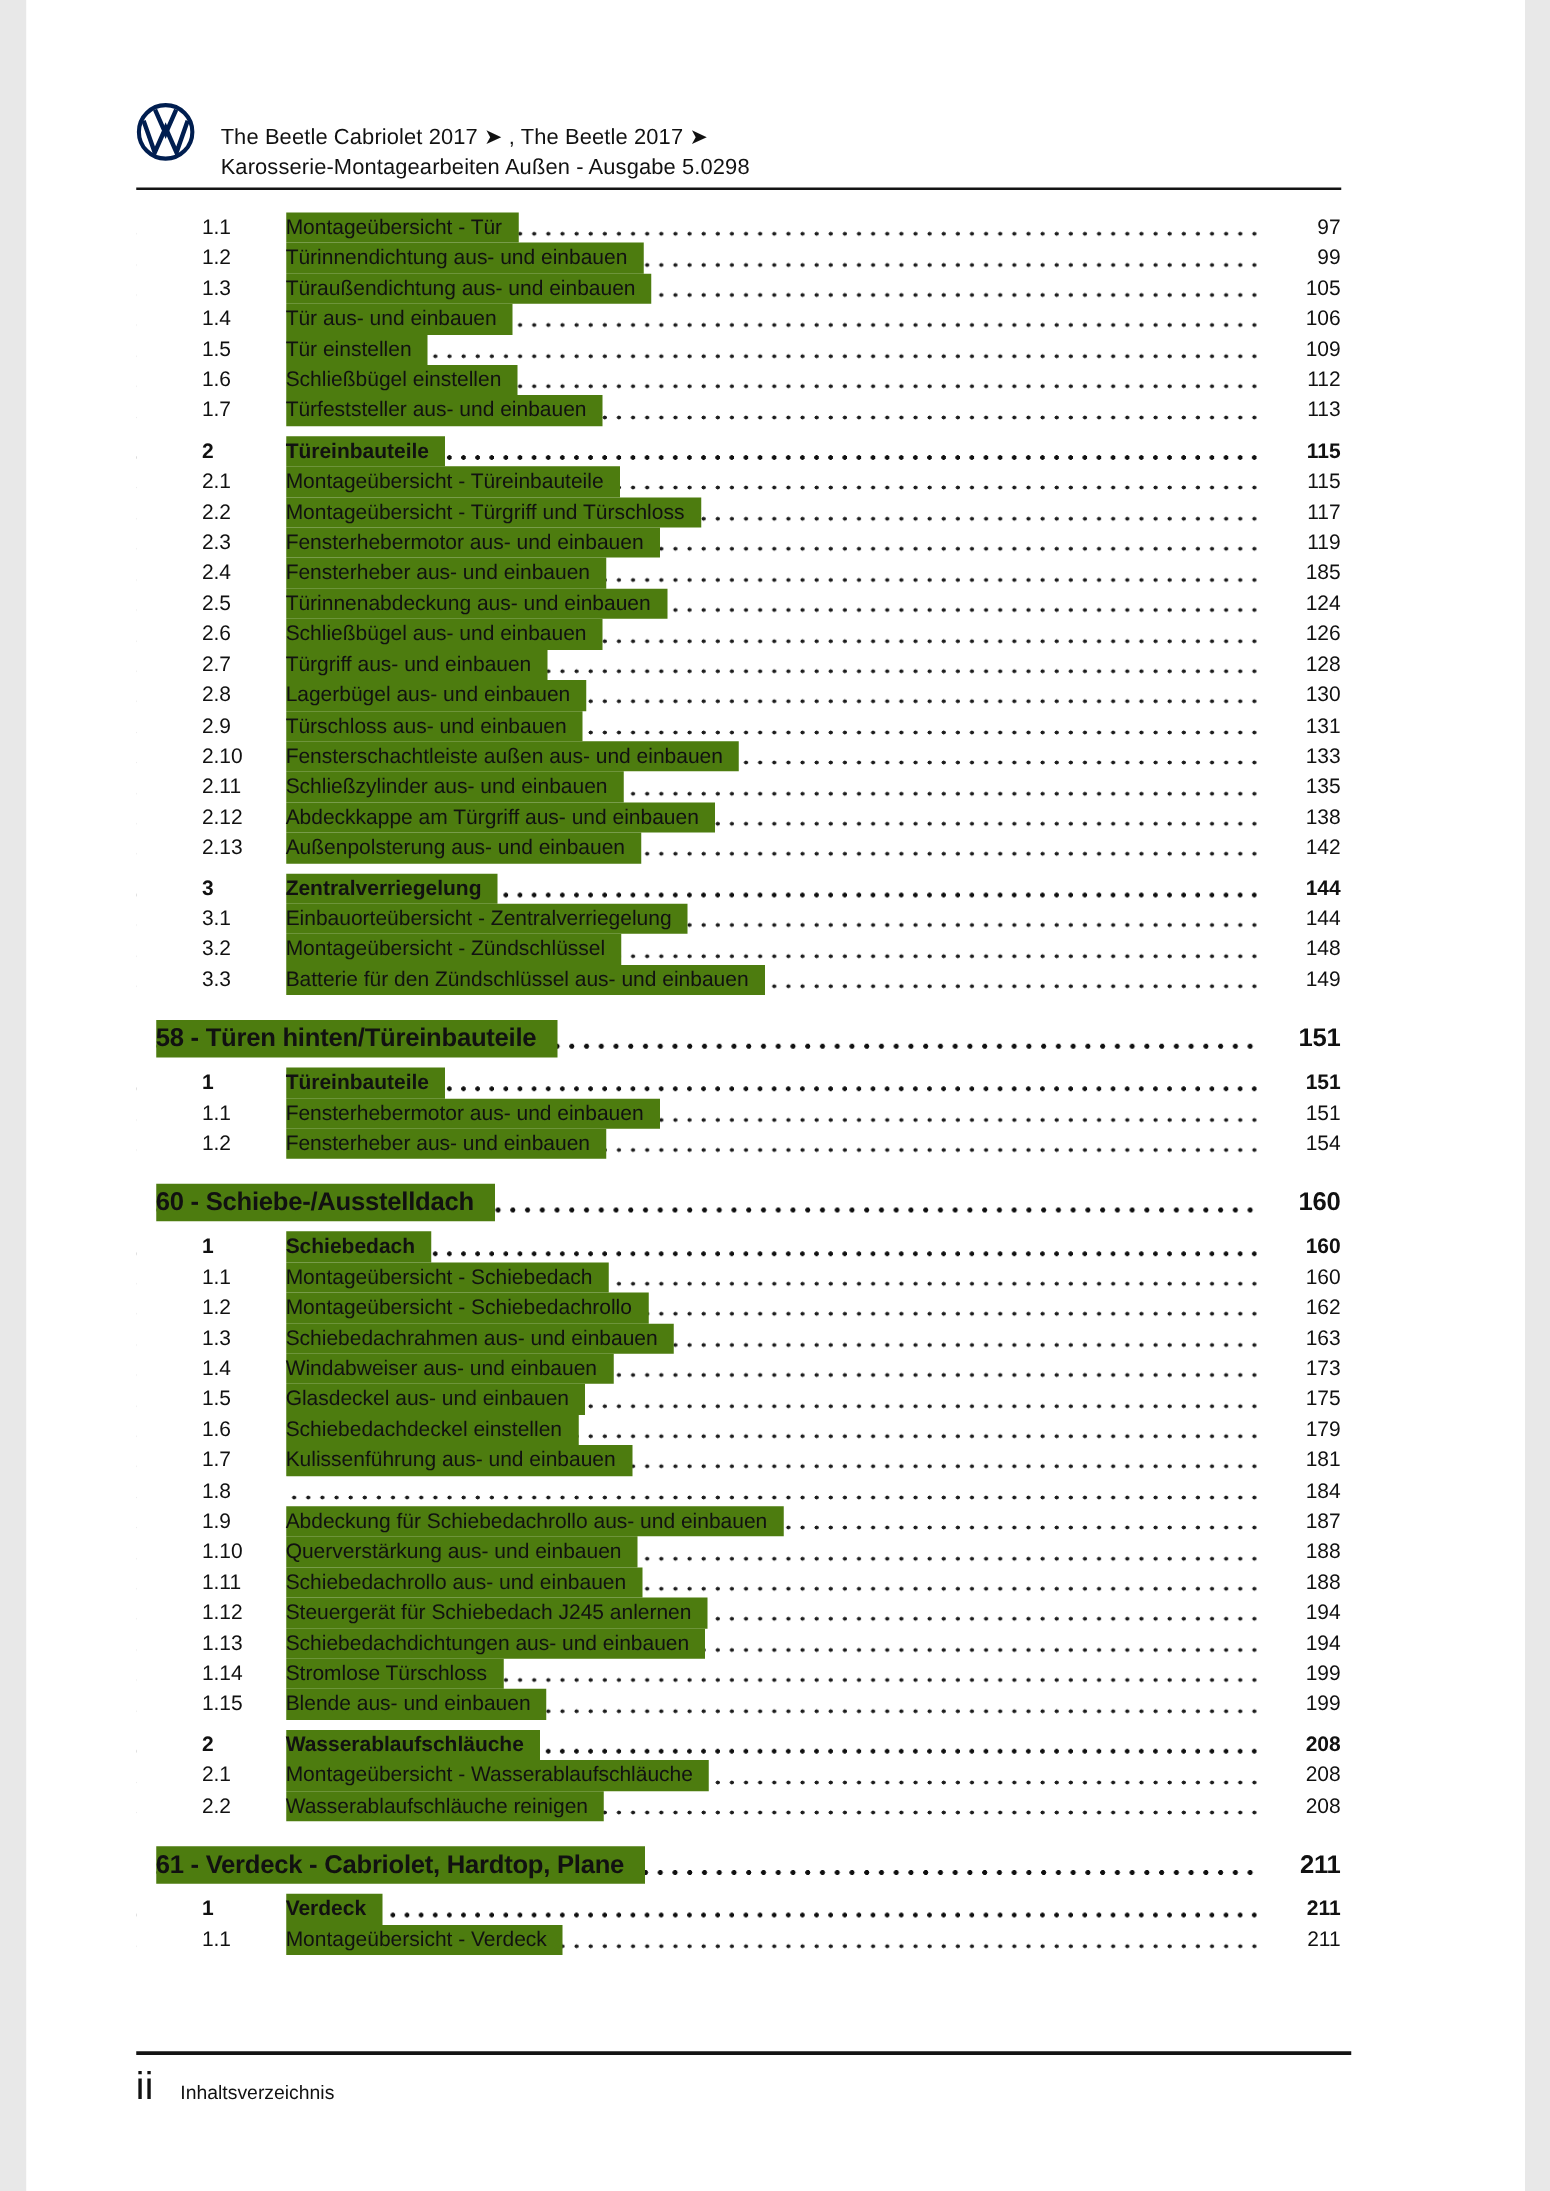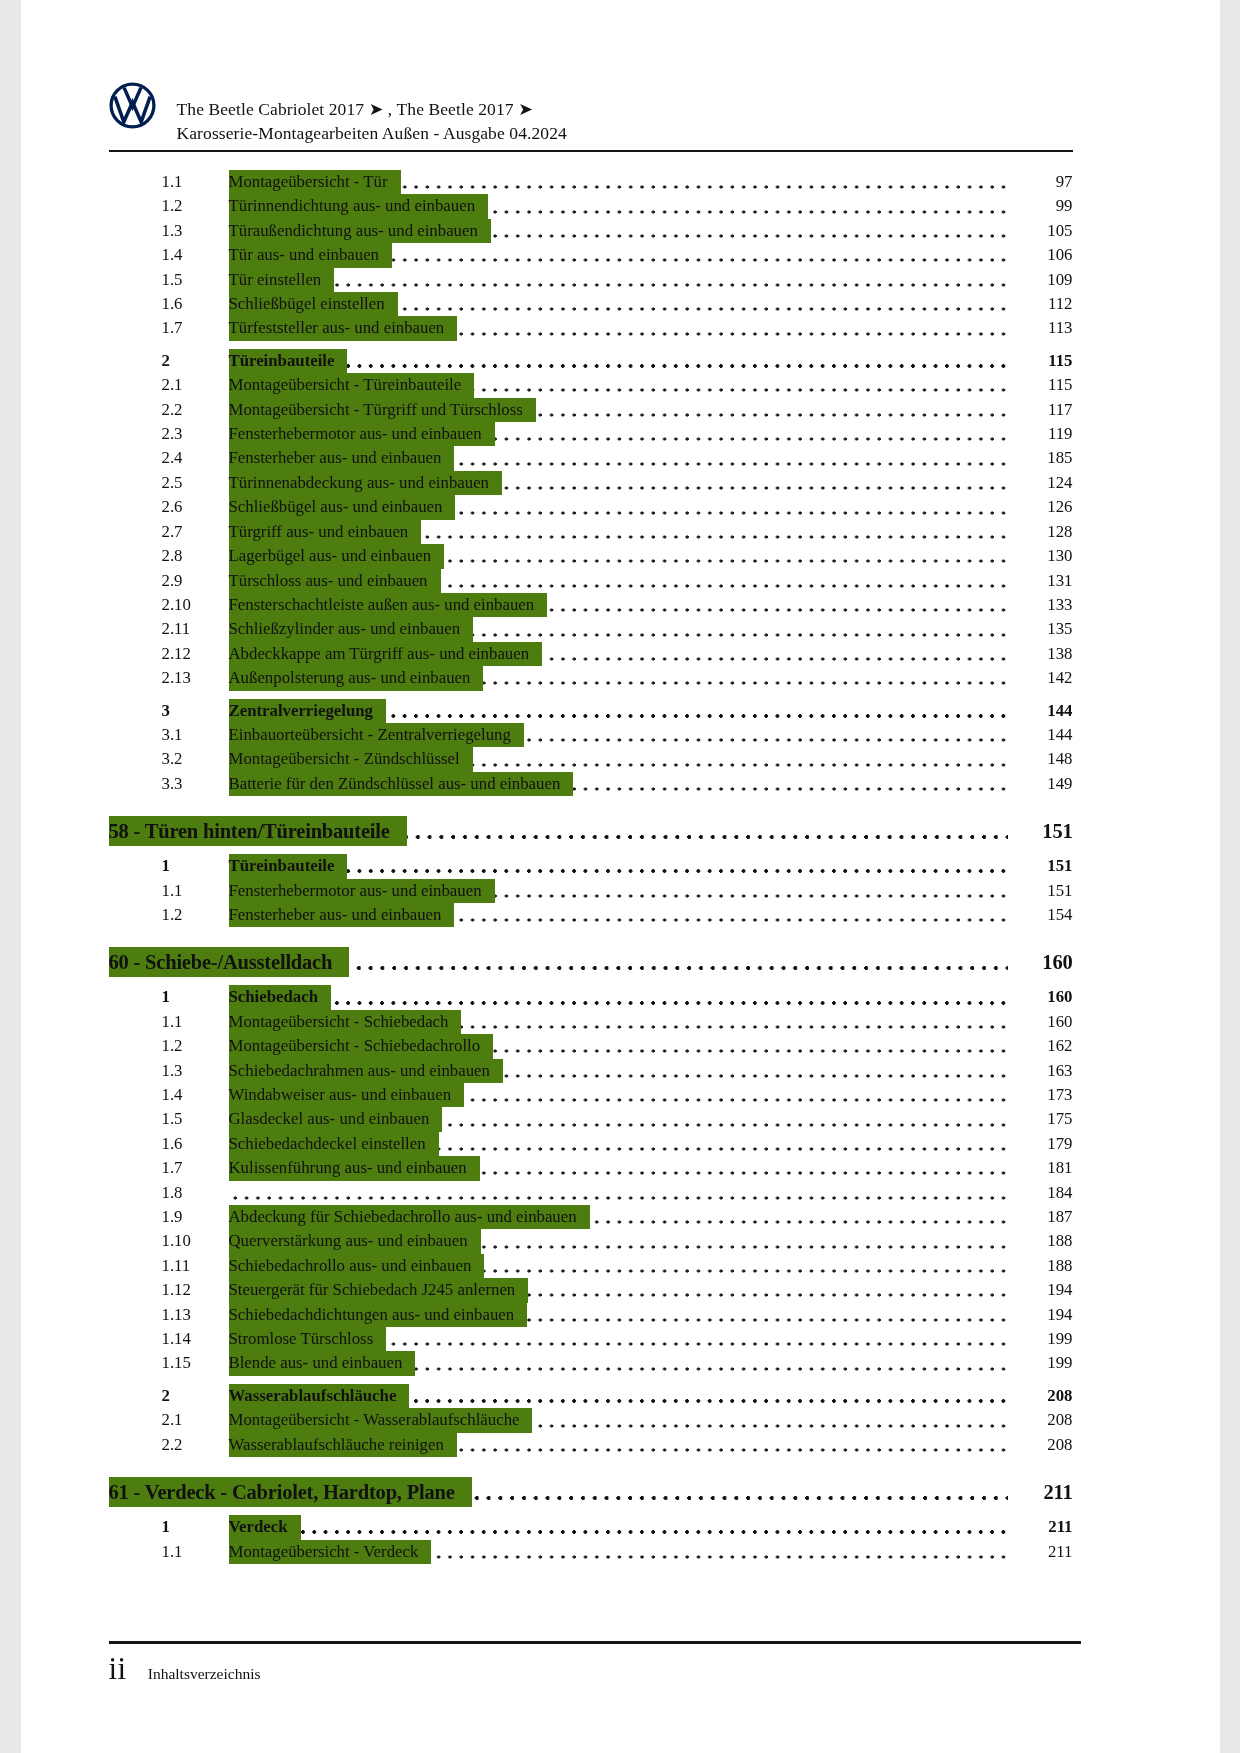--- a/index.html
+++ b/index.html
@@ -4,21 +4,21 @@
 <title>Inhaltsverzeichnis</title>
 <style>
   html,body{margin:0;padding:0;background:#e8e8e8;}
   .page{
     position:relative;
     width:1199px;height:1753px;
     margin:0 auto;
     background:#ffffff;
     box-sizing:border-box;
     padding:82px 147px 0 88px;
-    font-family:Liberation Serif, serif;
+    font-family:Liberation Sans, sans-serif;
     color:#111;
     overflow:hidden;
   }
   
   .header{display:flex;align-items:flex-start;}
   .logo{width:47px;height:47px;flex:0 0 47px;}
   .htxt{margin-left:21px;margin-top:16px;font-size:17.5px;line-height:23.5px;letter-spacing:0.1px;white-space:nowrap;}
   .hrule{border-top:2.5px solid #141414;margin-top:5px;}
   
   .toc{margin-top:18px;}
@@ -37,21 +37,21 @@
     background-repeat:repeat-x;
   }
   .row .num{position:relative;z-index:1;background:#fff;flex:0 0 120px;box-sizing:border-box;padding-left:53px;}
   .row .title{position:relative;z-index:1;background:#4d7c0f;padding-right:13px;}
   .row .spacer{flex:1 1 auto;}
   .row .pg{position:relative;z-index:1;background:#fff;padding-left:15px;min-width:46px;text-align:right;box-sizing:content-box;}
   .row.section{font-weight:bold;margin-top:8px;}
   .row.section .leader{background-image:radial-gradient(circle at 2px 2.1px,#101010 1.7px,rgba(0,0,0,0) 2.1px);}
   .row.chapter{
     font-weight:bold;font-size:20.5px;line-height:30px;
-    margin:20px 0 7px 0;letter-spacing:-0.2px;
+    margin:20px 0 7px 16px;letter-spacing:-0.2px;
   }
   .row.chapter .title{padding-right:17px;}
   .row.chapter .leader{bottom:7px;background-image:radial-gradient(circle at 2.2px 2.1px,#101010 1.85px,rgba(0,0,0,0) 2.25px);background-size:11.8px 4.2px;}
   .row.chapter .pg{min-width:50px;}
   
   .footer{
     position:absolute;left:88px;right:139px;top:1641px;
     border-top:3px solid #141414;
     padding-top:8px;
   }
@@ -67,21 +67,21 @@
   <div class="header">
     <div class="logo">
       <svg viewBox="0 0 100 100" width="47" height="47" aria-hidden="true">
         <circle cx="50" cy="50" r="45.5" fill="none" stroke="#001E50" stroke-width="7"></circle>
         <path d="M 32 12 L 50 53 L 68 12" fill="none" stroke="#001E50" stroke-width="7.5" stroke-linecap="butt" stroke-linejoin="miter"></path>
         <path d="M 12.5 31 L 31.5 85 L 50 43 L 68.5 85 L 87.5 31" fill="none" stroke="#001E50" stroke-width="7.5" stroke-linecap="butt" stroke-linejoin="miter"></path>
       </svg>
     </div>
     <div class="htxt">
       <div>The Beetle Cabriolet 2017 ➤ , The Beetle 2017 ➤</div>
-      <div>Karosserie-Montagearbeiten Außen - Ausgabe 04.2024</div>
+      <div>Karosserie-Montagearbeiten Außen - Ausgabe 5.0298</div>
     </div>
   </div>
   <div class="hrule"></div>
 
   <div class="toc">
       <div class="row entry">
     <span class="leader"></span>
     <span class="num">1.1</span>
     <span class="title">Montageübersicht - Tür</span>
     <span class="spacer"></span>

